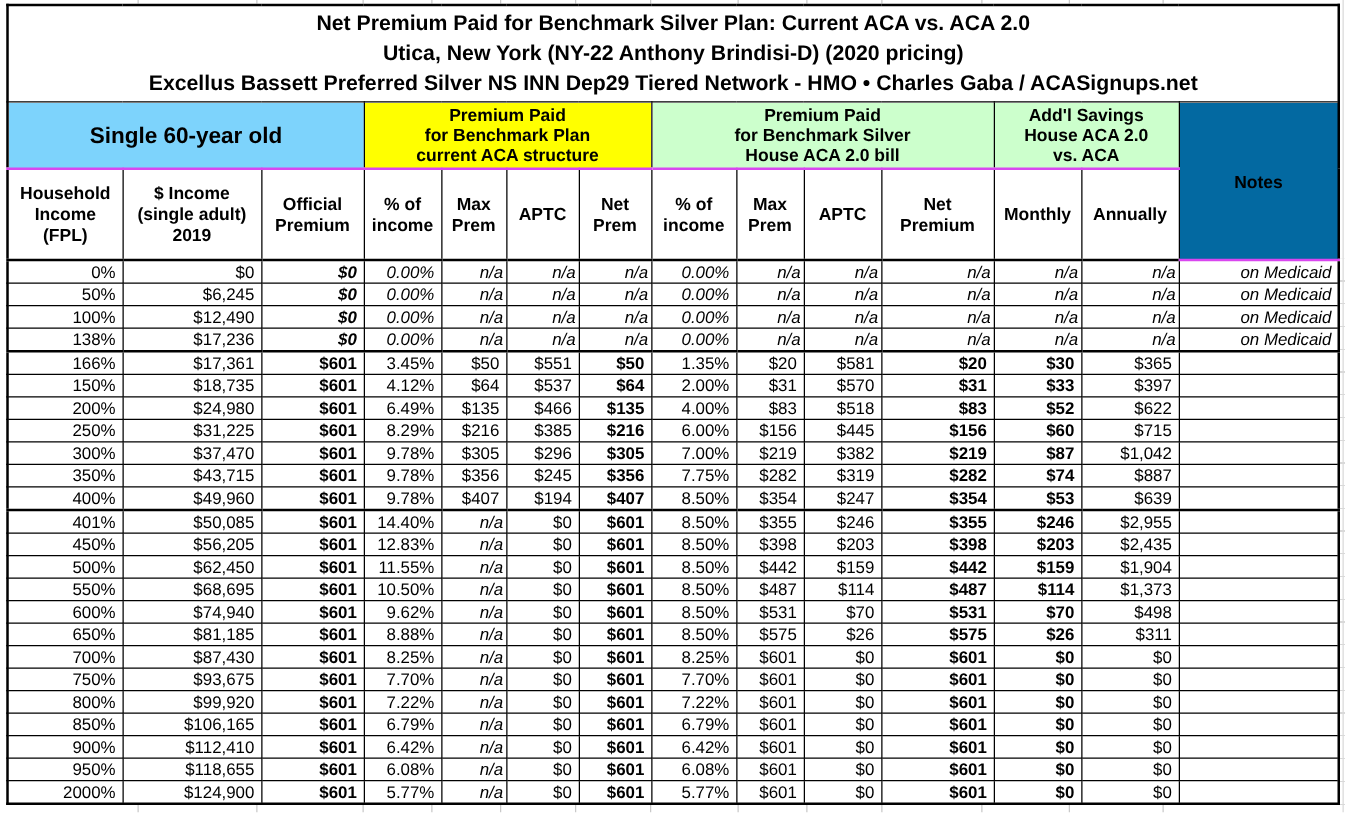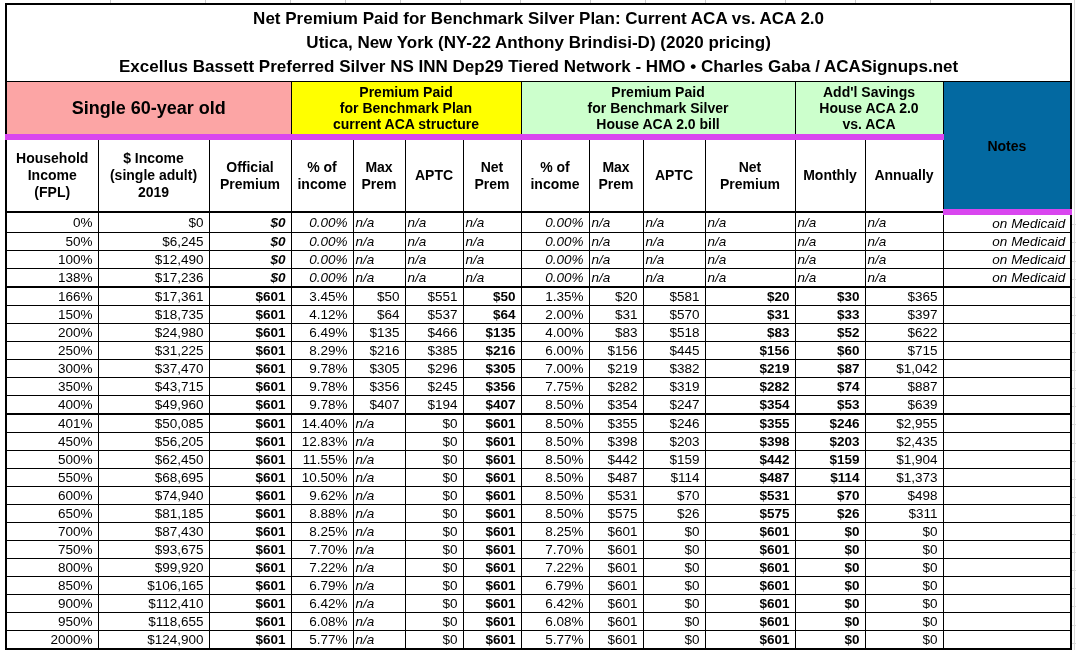--- a/index.html
+++ b/index.html
@@ -51,23 +51,23 @@
 
   
   .group-row th {
     height: 50px;
     font-weight: bold;
     font-size: 14px;
     line-height: 16px;
     text-align: center;
     vertical-align: middle;
     white-space: pre-line;
-    border-bottom: 6px solid #d946ef;
-  }
-  .g-subject { background: #fca5a5; font-size: 18px !important; line-height: 20px !important; border-right: 2px solid #000; }
+    border-bottom: 2px solid #d946ef;
+  }
+  .g-subject { background: #7dd3fc; font-size: 18px !important; line-height: 20px !important; border-right: 2px solid #000; }
   .g-aca     { background: #FFFF00; border-right: 2px solid #000; }
   .g-aca2    { background: #CCFFCC; border-right: 2px solid #000; }
   .g-save    { background: #CCFFCC; border-right: 2px solid #000; }
   .g-notes   { background: #0369a1; font-size: 14px; vertical-align: middle; border-bottom: 2px solid #000; }
 
   
   .head-row th {
     height: 69px;
     font-weight: bold;
     font-size: 14px;
@@ -94,21 +94,21 @@
     white-space: nowrap;
     background: #fff;
   }
   .col-official { background: #FFFF99; font-weight: bold; border-right: 2px solid #000; }
   .col-aca_net  { background: #FFFF00; font-weight: bold; border-right: 2px solid #000; }
   .col-aca2_net { background: #CCFFCC; font-weight: bold; border-right: 2px solid #000; }
   .col-save_mo  { background: #CCFFCC; font-weight: bold; }
   .col-save_yr  { background: #CCFFCC; font-weight: normal; border-right: 2px solid #000; }
   .col-notes    { text-align: center; font-style: italic; padding: 0 2px; }
 
-  .sheet tbody td.na { text-align: left; font-style: italic; font-weight: normal; padding: 0 2px; }
+  .sheet tbody td.na { text-align: right; font-style: italic; font-weight: normal; padding: 0 2px; }
 
   tr.medicaid td { font-style: italic; }
   tr.medicaid td.col-fpl, tr.medicaid td.col-income { font-style: normal; }
 
   tr.thick-after td { border-bottom: 2px solid #000; }
 </style>
 </head>
 <body>
 
 <div id="stage">

